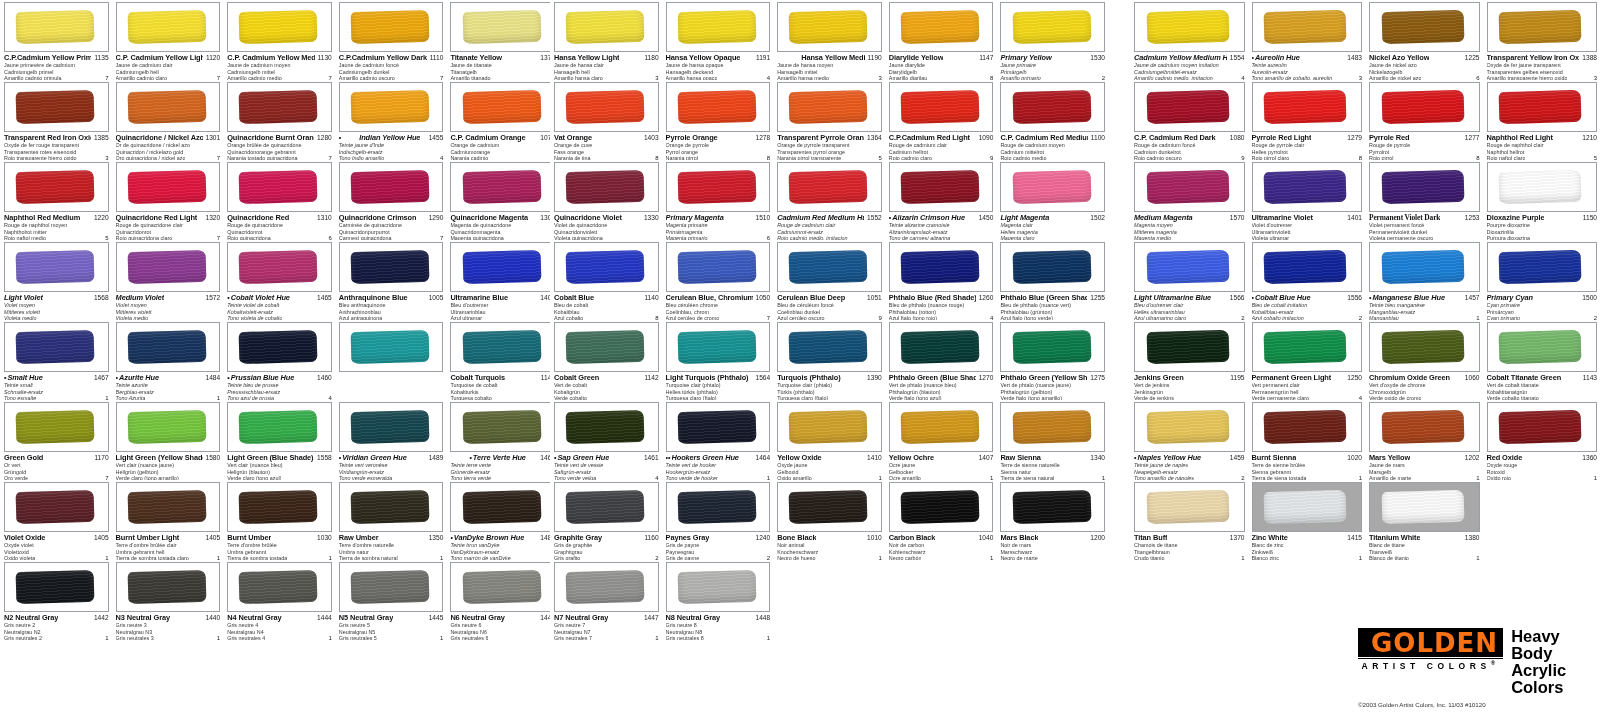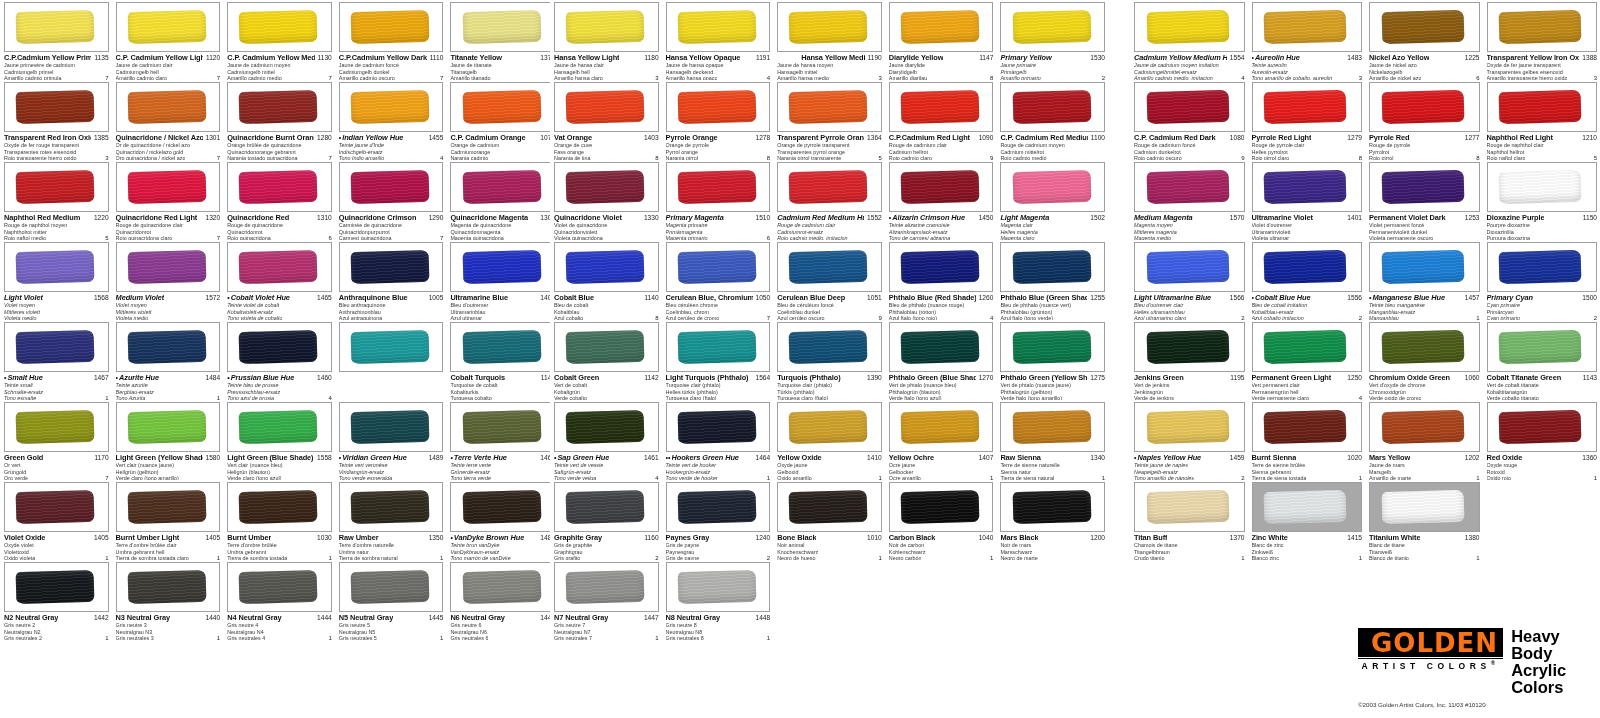--- a/index.html
+++ b/index.html
@@ -272,21 +272,21 @@
               <span class="opacity">7</span>
             </div>
           </div>
         </div>
         <div class="cell">
           <div class="swatchbox">
             <div class="stroke" style="background: rgb(242, 163, 23);"></div>
           </div>
           <div class="info">
             <div class="nameline">
-              <div style="display: flex; align-items: center; overflow: hidden;">
+              <div style="display: flex; align-items: center; overflow: hidden; gap: 17px;">
                 <span class="hueflag">•</span>
                 <span class="cname ital">Indian Yellow Hue</span>
               </div>
               <span class="cnum">1455</span>
             </div>
             <div class="alt ital">Teinte jaune d'Inde</div>
             <div class="alt ital">Indischgelb-ersatz</div>
             <div class="lastline">
               <div class="alt ital">Tono Indio amarillo</div>
               <span class="opacity">4</span>
@@ -677,21 +677,21 @@
               <span class="opacity"></span>
             </div>
           </div>
         </div>
         <div class="cell">
           <div class="swatchbox">
             <div class="stroke" style="background: rgb(91, 100, 52);"></div>
           </div>
           <div class="info">
             <div class="nameline">
-              <div style="display: flex; align-items: baseline; overflow: hidden;">
+              <div style="display: flex; align-items: baseline; overflow: hidden; margin-left: 19px;">
                 <span class="hueflag">•</span>
                 <span class="cname ital">Terre Verte Hue</span>
               </div>
               <span class="cnum">1468</span>
             </div>
             <div class="alt ital">Teinte terre verte</div>
             <div class="alt ital">Grünerde-ersatz</div>
             <div class="lastline">
               <div class="alt ital">Tono tierra verde</div>
               <span class="opacity">1</span>
@@ -1798,21 +1798,21 @@
               <span class="opacity"></span>
             </div>
           </div>
         </div>
         <div class="cell">
           <div class="swatchbox">
             <div class="stroke" style="background: rgb(60, 26, 112);"></div>
           </div>
           <div class="info">
             <div class="nameline">
-              <div style="display: flex; align-items: flex-end; overflow: hidden;">
+              <div style="display: flex; align-items: flex-end; overflow: hidden; font-family: Liberation Serif, serif;">
                 <span class="cname">Permanent Violet Dark</span>
               </div>
               <span class="cnum">1253</span>
             </div>
             <div class="alt">Violet permanent foncé</div>
             <div class="alt">Permanentviolett dunkel</div>
             <div class="lastline">
               <div class="alt">Violeta permanente oscuro</div>
               <span class="opacity"></span>
             </div>

